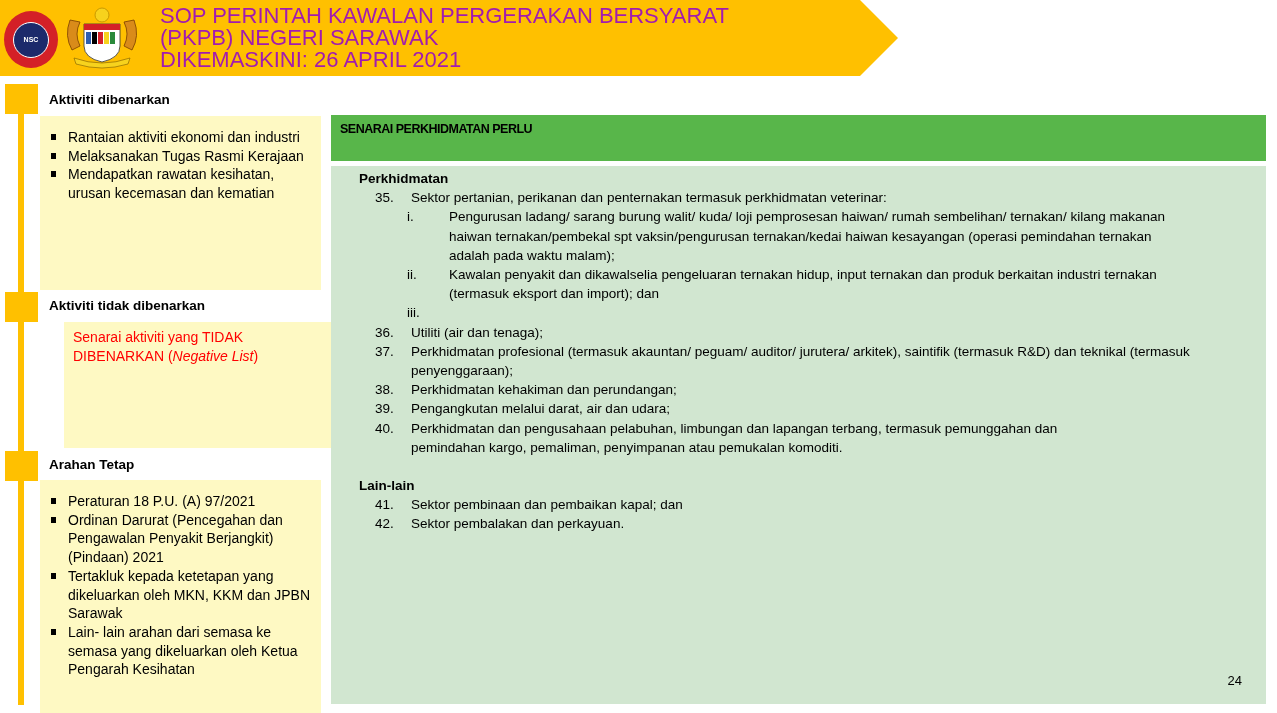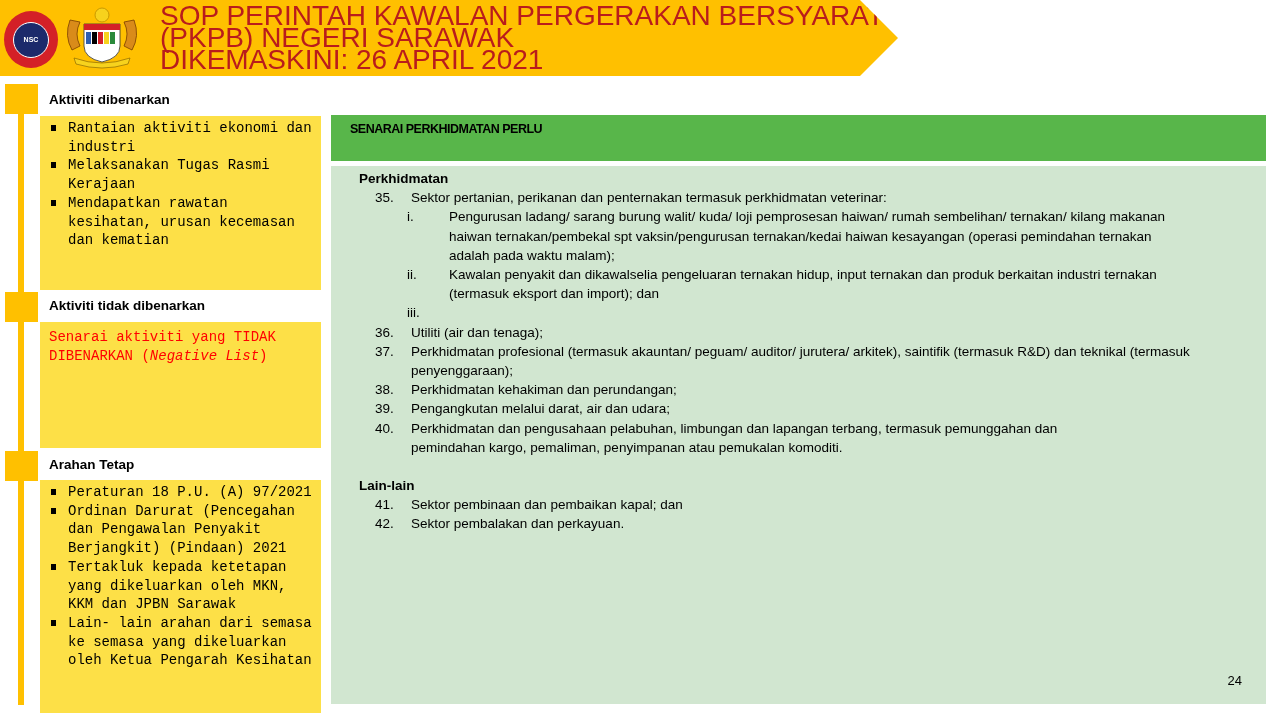--- a/index.html
+++ b/index.html
@@ -19,53 +19,53 @@
     }
     .logo-nsc .inner {
       width: 36px; height: 36px; border-radius: 50%; background: #1c2a6b;
       border: 1px solid #fff; display: flex; align-items: center; justify-content: center;
       color: #fff; font-size: 7px; font-weight: bold;
     }
     .logo-crest {
       position: absolute; left: 62px; top: 6px; width: 80px; height: 64px;
     }
     .banner-title {
-      position: absolute; left: 160px; top: 5px; color: #b91c1c;
-      font-family: "Liberation Sans", sans-serif; font-size: 28px; line-height: 22px;
+      position: absolute; left: 160px; top: 5px; color: #a21caf;
+      font-family: "Liberation Sans", sans-serif; font-size: 22px; line-height: 22px;
       letter-spacing: 0px;
     }
     .banner-title div { white-space: nowrap; }
 
     
     .timeline-line {
       position: absolute; left: 18px; top: 100px; width: 6px; height: 605px; background: #FFC000;
     }
     .timeline-node {
       position: absolute; left: 5px; width: 33px; height: 30px; background: #FFC000;
     }
     .section-heading {
       position: absolute; left: 49px; font-size: 13.5px; font-weight: bold;
       font-family: "Liberation Sans", sans-serif;
     }
     .yellow-box {
-      position: absolute; left: 40px; width: 281px; background: #fde047;
-      padding: 3px 8px 0 9px; font-size: 14px; line-height: 18.7px; font-family: Liberation Mono, monospace;
+      position: absolute; left: 40px; width: 281px; background: #fef9c3;
+      padding: 12px 8px 0 9px; font-size: 14px; line-height: 18.7px;
     }
     .bullet-list { list-style: none; }
     .bullet-list li { position: relative; padding-left: 19px; }
     .bullet-list li::before {
       content: ""; position: absolute; left: 2px; top: 6px; width: 5px; height: 6px; background: #000;
     }
     .red-text { color: #FF0000; font-size: 14px; line-height: 18.7px; }
     .red-text i { font-style: italic; }
 
     
     .green-header {
       position: absolute; left: 331px; top: 115px; width: 935px; height: 46px;
-      background: #58B64A; padding: 7px 19px; font-size: 12.5px; font-weight: bold;
+      background: #58B64A; padding: 7px 9px; font-size: 12.5px; font-weight: bold;
       letter-spacing: -0.5px;
     }
     .green-body {
       position: absolute; left: 331px; top: 166px; width: 935px; height: 538px;
       background: #D1E6D0; font-size: 13.5px; line-height: 19.2px; padding: 3px 0 0 28px;
     }
     .sub-heading { font-weight: bold; }
     .numbered { display: flex; margin-left: 16px; }
     .numbered .num { width: 36px; flex: none; }
     .numbered .txt { flex: 1; max-width: 800px; }
@@ -112,21 +112,21 @@
 <div class="section-heading" style="top:92px;">Aktiviti dibenarkan</div>
 <div class="yellow-box" style="top:116px; height:174px;">
   <ul class="bullet-list">
     <li>Rantaian aktiviti  ekonomi dan industri</li>
     <li>Melaksanakan  Tugas Rasmi Kerajaan</li>
     <li>Mendapatkan rawatan kesihatan, urusan kecemasan dan kematian</li>
   </ul>
 </div>
 
 <div class="section-heading" style="top:298px;">Aktiviti tidak dibenarkan</div>
-<div class="yellow-box" style="top:322px; height:126px; padding-top:6px;">
+<div class="yellow-box" style="top:322px; height:126px; padding-top:6px;margin-left:24px;">
   <div class="red-text"><span>Senarai aktiviti yang TIDAK DIBENARKAN (</span><i>Negative List</i><span>)</span></div>
 </div>
 
 <div class="section-heading" style="top:457px;">Arahan Tetap</div>
 <div class="yellow-box" style="top:480px; height:271px;">
   <ul class="bullet-list">
     <li>Peraturan 18 P.U. (A) 97/2021</li>
     <li>Ordinan Darurat (Pencegahan dan Pengawalan Penyakit Berjangkit) (Pindaan) 2021</li>
     <li>Tertakluk kepada ketetapan yang dikeluarkan oleh MKN, KKM dan JPBN Sarawak</li>
     <li>Lain- lain arahan dari semasa ke semasa yang dikeluarkan oleh  Ketua Pengarah  Kesihatan</li>

